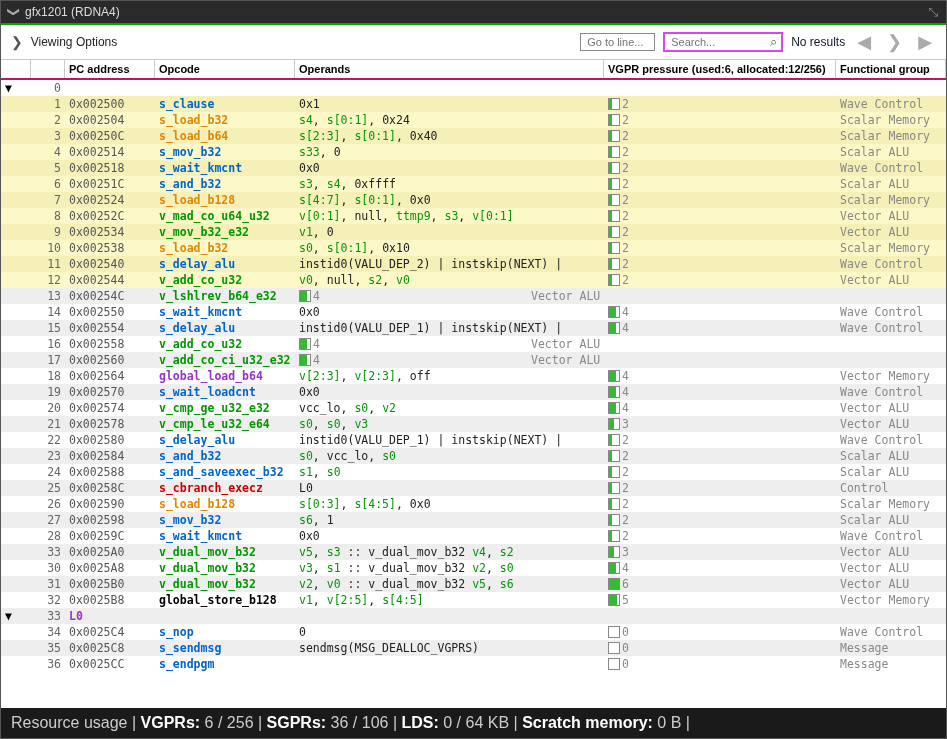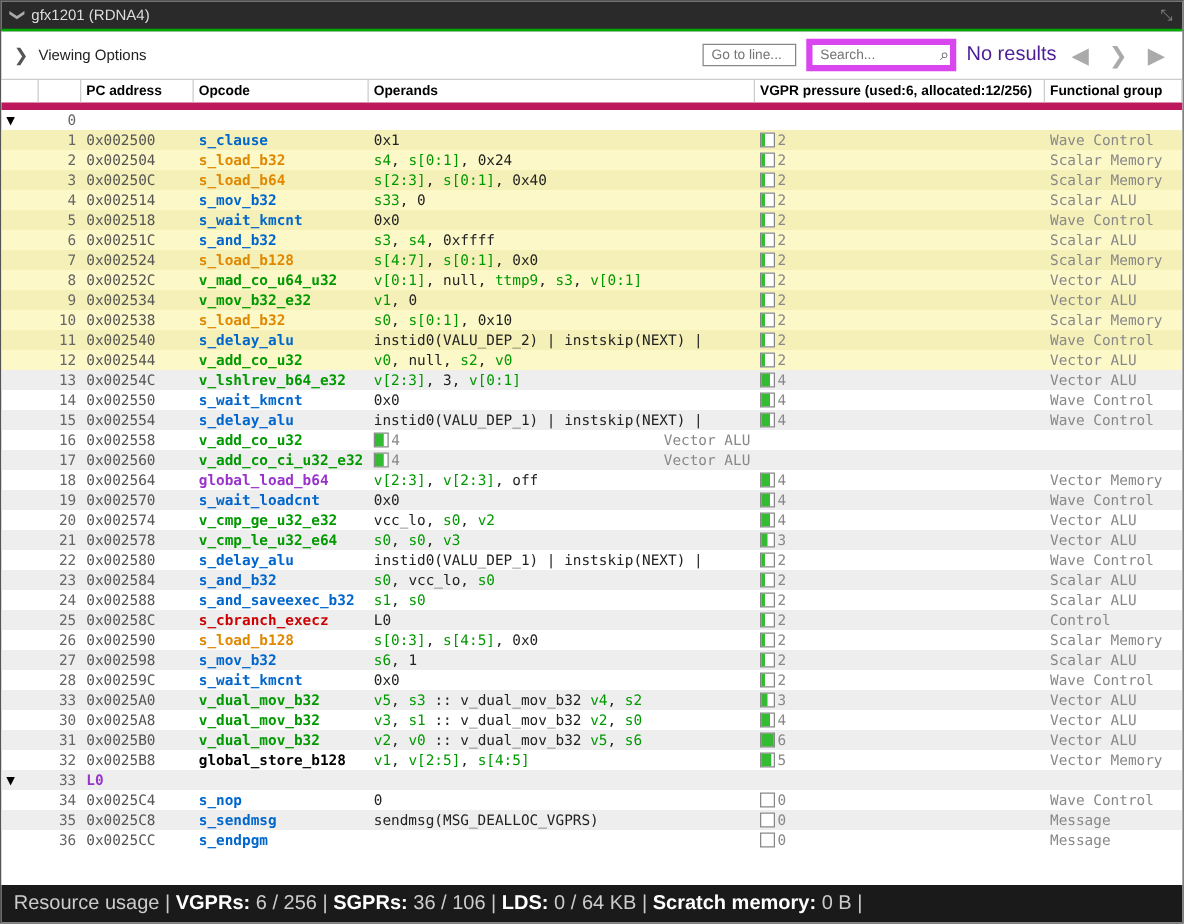--- a/index.html
+++ b/index.html
@@ -5,26 +5,26 @@
 *{margin:0;padding:0;box-sizing:border-box}
 body{font-family:"Segoe UI",Arial,sans-serif;font-size:12px;background:#fff;width:947px;height:739px;overflow:hidden;display:flex;flex-direction:column;border:1px solid #555}
 .titlebar{background:#2a2a2a;color:#ddd;padding:4px 8px;display:flex;align-items:center;gap:6px;font-size:12px;border-bottom:2px solid #0a0}
 .titlebar .chev{color:#aaa;transform:rotate(90deg);display:inline-block}
 .titlebar .resize{margin-left:auto;color:#888}
 .toolbar{display:flex;align-items:center;padding:6px 10px;gap:8px;border-bottom:1px solid #ccc}
 .toolbar .chev2{color:#555;font-size:14px}
 .toolbar .vo{color:#222}
 .toolbar .spacer{flex:1}
 .gotoline{border:1px solid #888;padding:2px 6px;font-size:11px;color:#666;background:#fff;width:75px}
-.searchbox{border:5px solid #d946ef;padding:2px 24px 2px 6px;font-size:11px;color:#666;width:120px;position:relative}
+.searchbox{border:2px solid #d946ef;padding:2px 24px 2px 6px;font-size:11px;color:#666;width:120px;position:relative}
 .searchwrap{position:relative}
 .searchwrap .mag{position:absolute;right:6px;top:50%;transform:translateY(-50%);color:#555;font-size:13px}
-.nores{color:#4c1d95;font-size:16px}
+.nores{color:#0f172a;font-size:12px}
 .navarr{color:#aaa;font-size:18px;padding:0 4px;cursor:pointer}
-.hdr{display:flex;border-bottom:6px solid #be185d;font-weight:bold;font-size:11px;background:#fff}
+.hdr{display:flex;border-bottom:2px solid #be185d;font-weight:bold;font-size:11px;background:#fff}
 .hdr>div{padding:3px 4px;border-right:1px solid #ccc}
 .c-ln{width:34px;text-align:right}
 .c-pc{width:90px}
 .c-op{width:140px}
 .c-opr{flex:1}
 .c-vg{width:232px}
 .c-fg{width:110px}
 .rows{overflow:auto;flex:1;font-family:Consolas,monospace;font-size:11.5px}
 .row{display:flex;align-items:center;height:16px}
 .row.alt{background:#eee}
@@ -263,21 +263,20 @@
         </span>
         <span class="num">2</span>
       </div>
       <div class="fg">Vector ALU</div>
     </div>
     <div class="row alt">
       <div class="gutter"></div>
       <div class="ln">13</div>
       <div class="pc">0x00254C</div>
       <div class="op op-green">v_lshlrev_b64_e32</div>
-      <div class="opr"><span class="tk-g">v[2:3]</span><span class="tk-n">,  </span><span class="tk-n">3</span><span class="tk-n">,  </span><span class="tk-g">v[0:1]</span></div>
       <div class="vg">
         <span class="bar">
           <span class="fill" style="width: 66.6667%;"></span>
         </span>
         <span class="num">4</span>
       </div>
       <div class="fg">Vector ALU</div>
     </div>
     <div class="row">
       <div class="gutter"></div>

